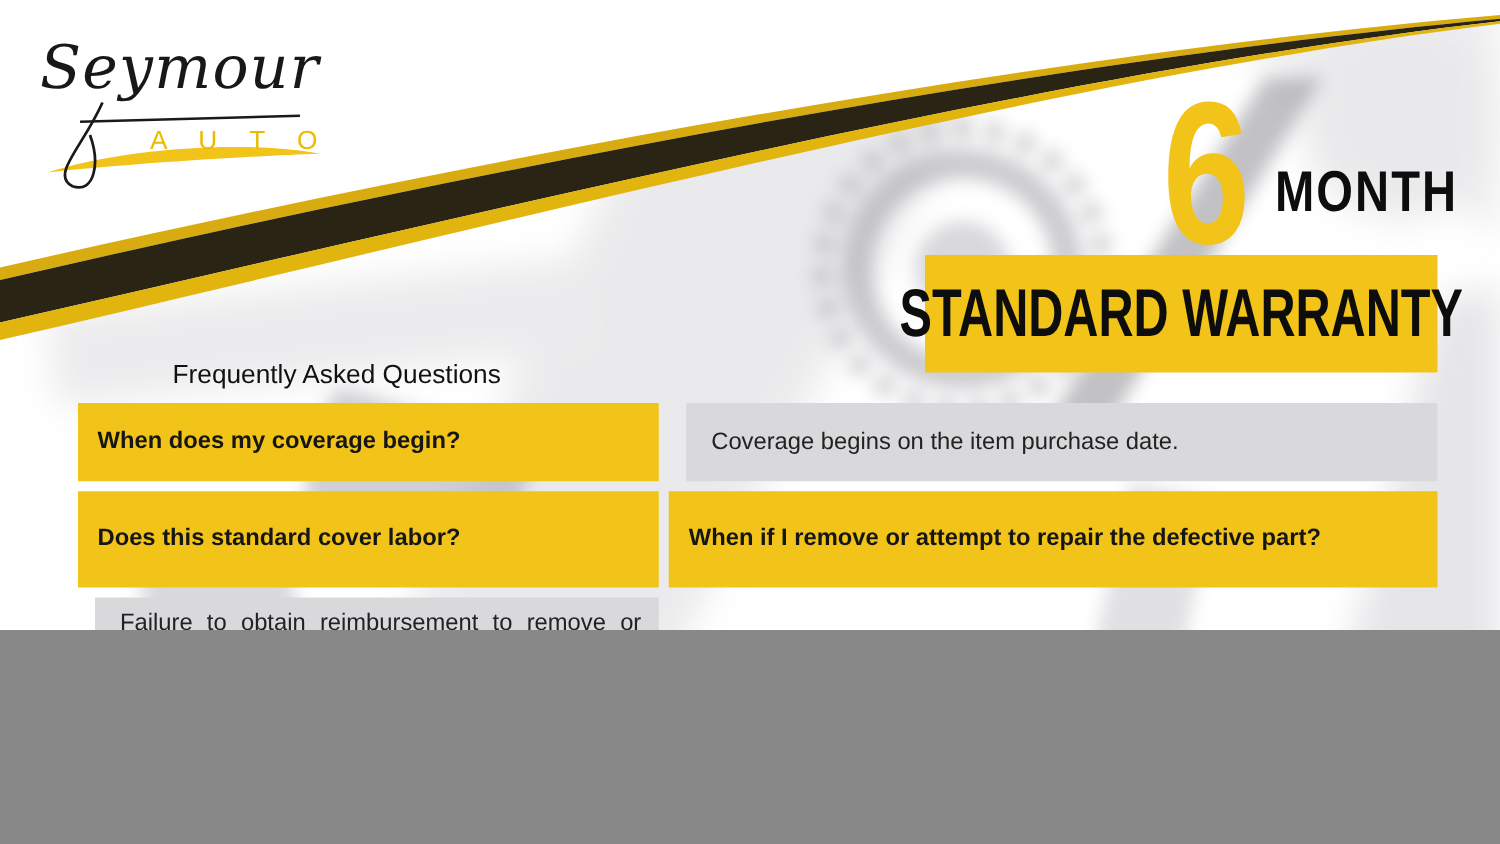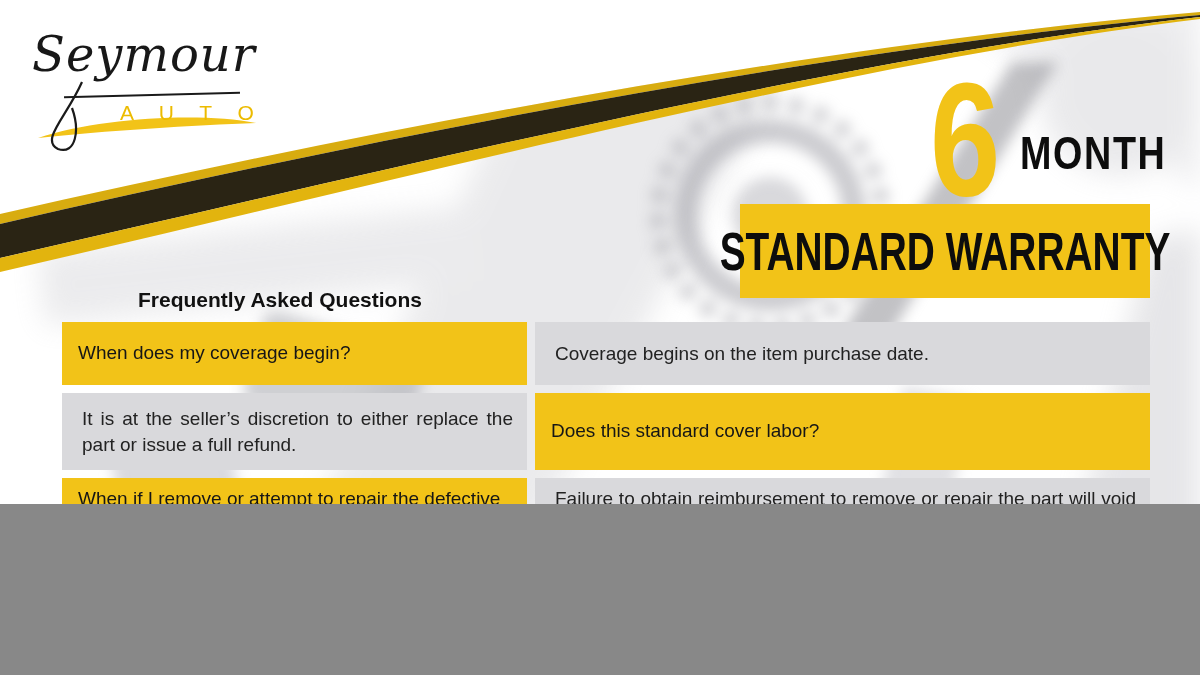--- a/index.html
+++ b/index.html
@@ -44,37 +44,37 @@
     background:#F2C318;display:flex;align-items:center;justify-content:center;
   }
   .banner-text{
     font-size:54px;font-weight:bold;color:#0d0d0d;line-height:1;white-space:nowrap;
     transform:scaleX(0.72);transform-origin:center;letter-spacing:0;
   }
 
   
   .faq-title{
     position:absolute;left:138px;top:288px;
-    font-size:21px;font-weight:bold;color:#111;line-height:1.1;
+    font-size:21px;font-weight:normal;color:#111;line-height:1.1;
   }
   .faq-table{
     position:absolute;left:62px;top:322px;width:1088px;
     display:grid;grid-template-columns:465px 615px;
     grid-template-rows:63px 77px 67px 70px;
     column-gap:8px;row-gap:8px;
   }
   .q-cell{
     background:#F2C318;display:flex;align-items:center;
     padding:6px 24px 6px 16px;
-    font-size:19px;font-weight:normal;color:#161616;line-height:1.3;
+    font-size:19px;font-weight:bold;color:#161616;line-height:1.3;
   }
   .a-cell{
     background:#D9D9DC;display:flex;align-items:center;
     padding:6px 14px 6px 20px;
-    font-size:19px;color:#222;line-height:1.35;
+    font-size:19px;color:#222;line-height:1.35;margin-left:14px;
   }
   .a-cell p{margin:0;width:100%;text-align:justify;text-align-last:left;}
 </style>
 </head>
 <body>
 
 <div class="slide">
 
   <svg class="bg-engine" viewBox="0 0 1200 675" aria-hidden="true">
     <defs>
@@ -134,23 +134,20 @@
   <div class="faq-title">Frequently Asked Questions</div>
 
   <div class="faq-table">
     <div class="q-cell">
       <span>When does my coverage begin?</span>
     </div>
     <div class="a-cell">
       <p>Coverage begins on the item purchase date.</p>
     </div>
 
-    <div class="a-cell">
-      <p>It is at the seller’s discretion to either replace the part or issue a full refund.</p>
-    </div>
 
     <div class="q-cell">
       <span>Does this standard cover labor?</span>
     </div>
 
     <div class="q-cell">
       <span>When if I remove or attempt to repair the defective part?</span>
     </div>
     <div class="a-cell">
       <p>Failure to obtain reimbursement to remove or repair the part will void the warranty.</p>

